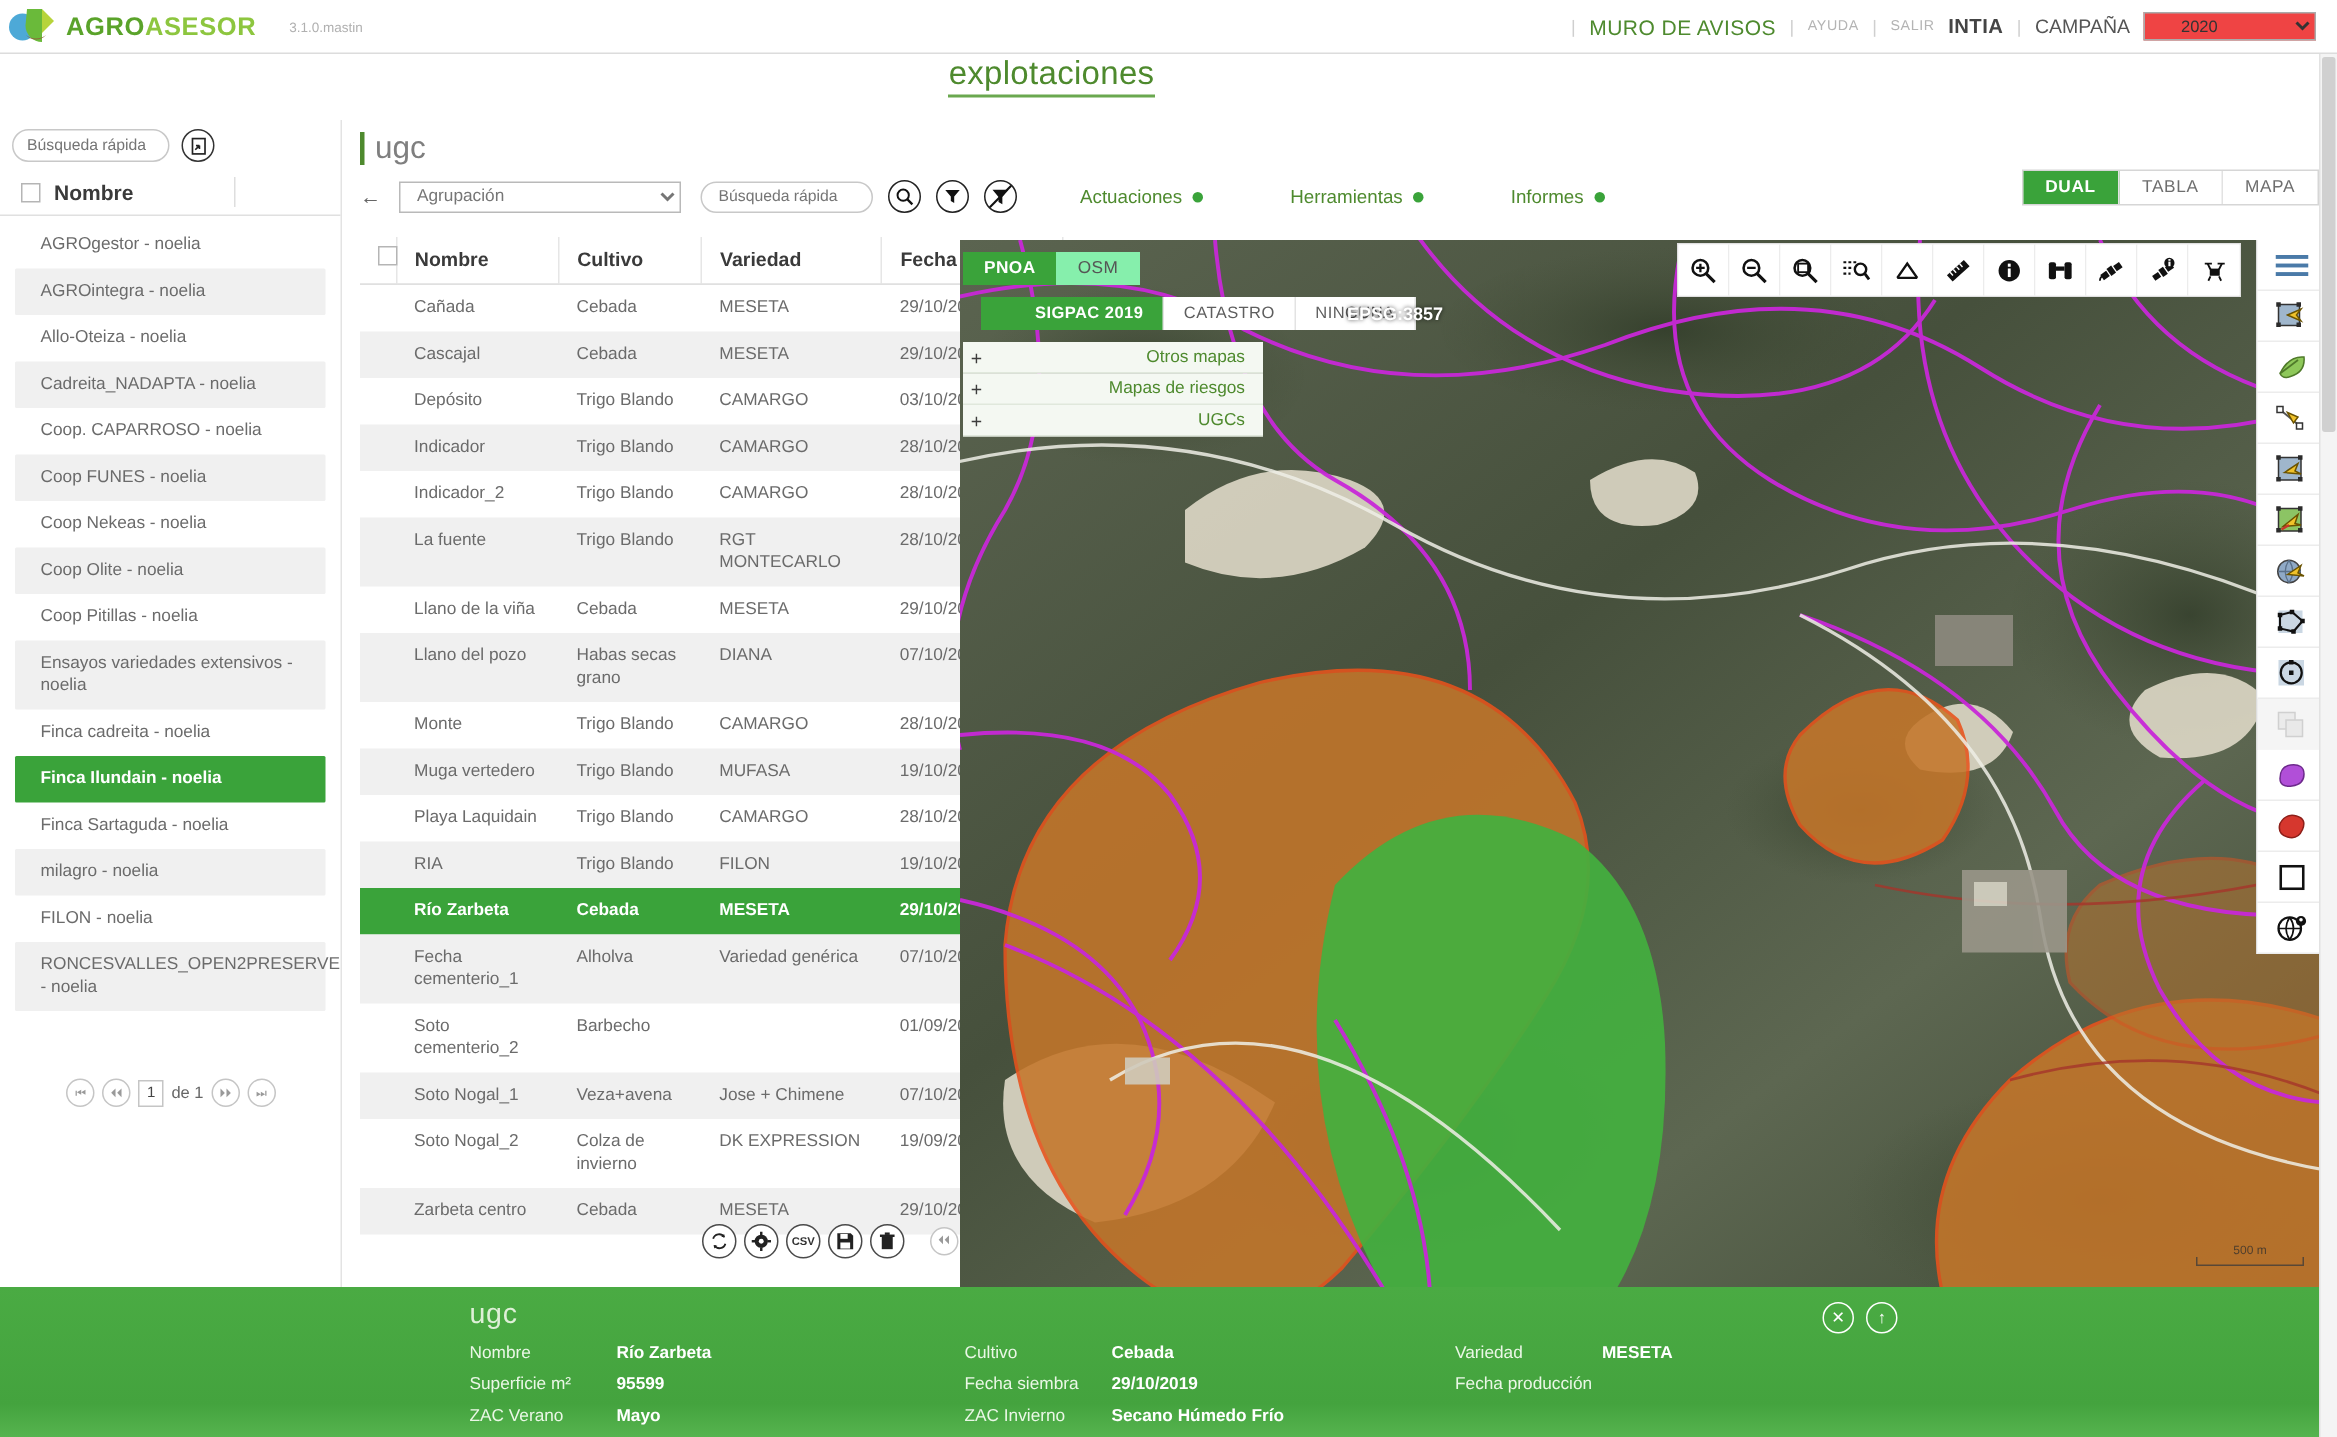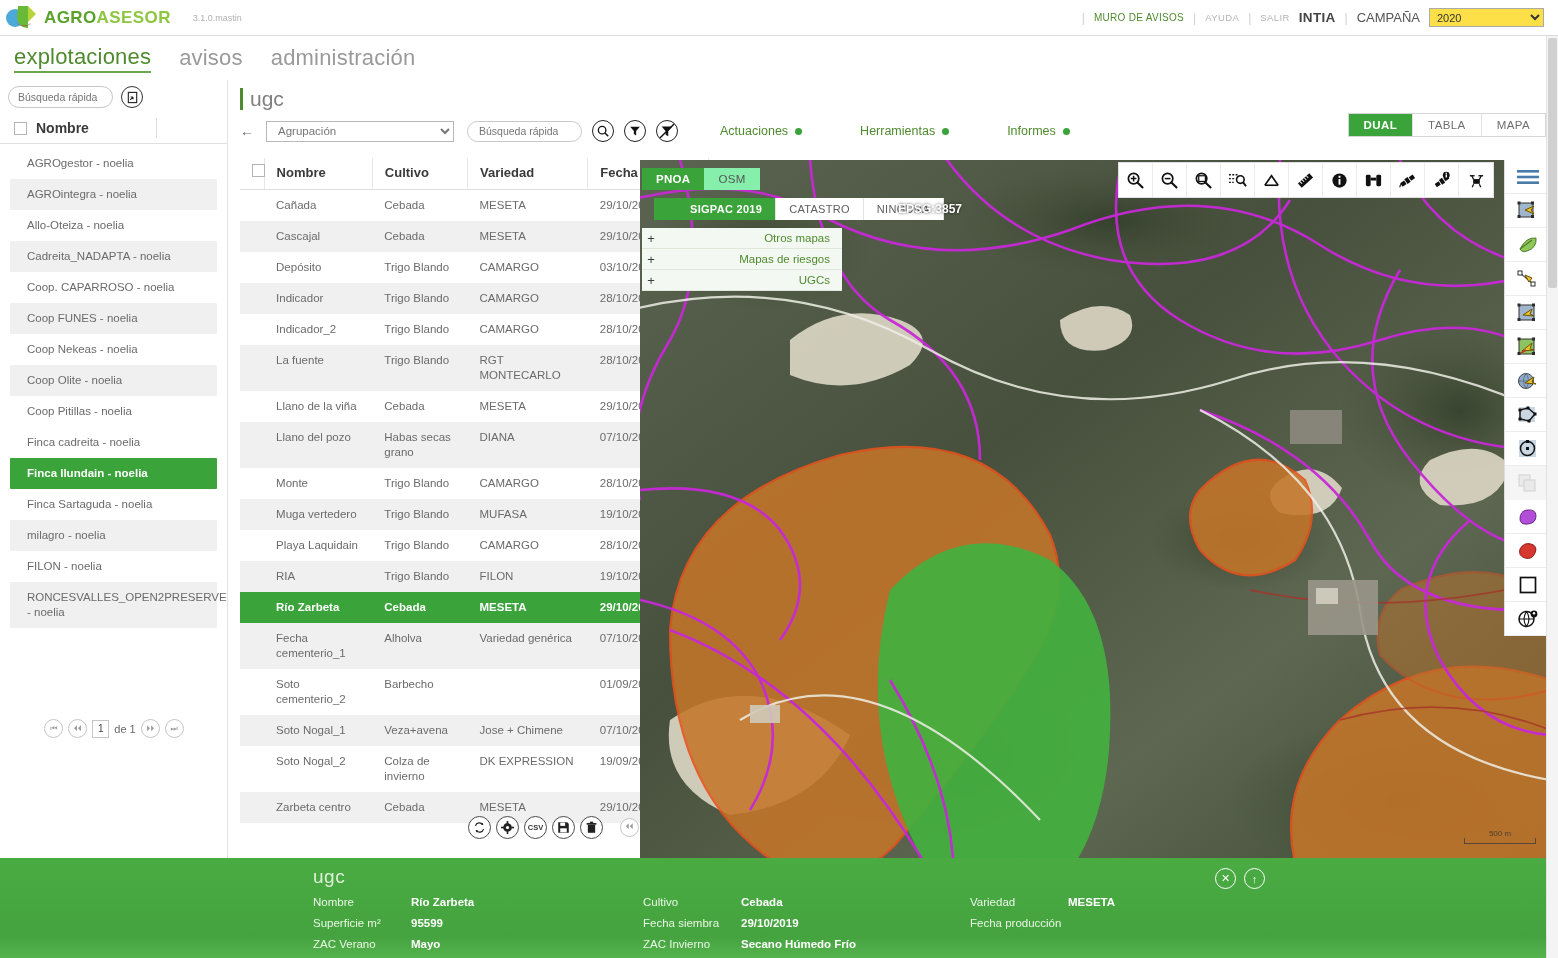--- a/index.html
+++ b/index.html
@@ -24,34 +24,34 @@
   .logo-text { font-size: 17px; font-weight: bold; letter-spacing: .4px; }
   .logo-agro { color: #5aa32a; }
   .logo-asesor { color: #8dc63f; }
   #version { font-size: 9px; color: #b0b0b0; margin-left: 22px; }
 
   #topnav-right {
     margin-left: auto; display: flex; align-items: center;
     padding-right: 14px; gap: 9px; font-size: 12px;
   }
   .tn-sep { color: #cfcfcf; }
-  #muro { color: #4e8a2e; font-size: 10px; letter-spacing: .3px; }
+  #muro { color: #4e8a2e; font-size: 14px; letter-spacing: .3px; }
   .tn-small { color: #b4b4b4; font-size: 9.5px; letter-spacing: .4px; }
   #intia { color: #444; font-size: 13.5px; font-weight: bold; letter-spacing: .3px; }
   #campana-label { color: #555; font-size: 13px; }
   #campana-select {
     width: 115px; height: 19px; font-size: 11px;
-    border: 1px solid #aaa; background: #fde047; color: #333;
-    font-family: "Liberation Sans", sans-serif; padding-left: 3px;
+    border: 1px solid #aaa; background: #ef4444; color: #333;
+    font-family: "Liberation Sans", sans-serif; padding-left: 20px;
   }
 
   
   #mainnav {
     position: absolute; top: 36px; left: 0; width: 1388px; height: 44px;
-    display: flex; align-items: center; padding-left: 14px; gap: 28px;
+    display: flex; align-items: center; padding-left: 14px; gap: 28px; flex-direction: column;
   }
   .nav-item { font-size: 22px; color: #9a9a9a; letter-spacing: .2px; cursor: pointer; }
   .nav-item.active { color: #4e8a2e; border-bottom: 2px solid #6aa84f; padding-bottom: 1px; }
 
   
   #sidebar {
     position: absolute; top: 80px; left: 0; width: 228px; height: 778px;
     background: #fff; border-right: 1px solid #e3e3e3;
   }
   #sb-search-row { display: flex; align-items: center; gap: 8px; padding: 6px 0 6px 8px; }
@@ -331,20 +331,21 @@
   <div id="sb-list">
       <div class="sb-item"><span>AGROgestor - noelia</span></div>
       <div class="sb-item alt"><span>AGROintegra - noelia</span></div>
       <div class="sb-item"><span>Allo-Oteiza - noelia</span></div>
       <div class="sb-item alt"><span>Cadreita_NADAPTA - noelia</span></div>
       <div class="sb-item"><span>Coop. CAPARROSO - noelia</span></div>
       <div class="sb-item alt"><span>Coop FUNES - noelia</span></div>
       <div class="sb-item"><span>Coop Nekeas - noelia</span></div>
       <div class="sb-item alt"><span>Coop Olite - noelia</span></div>
       <div class="sb-item"><span>Coop Pitillas - noelia</span></div>
+      <div class="sb-item alt"><span>Ensayos variedades extensivos - noelia</span></div>
       <div class="sb-item"><span>Finca cadreita - noelia</span></div>
       <div class="sb-item sel"><span>Finca Ilundain - noelia</span></div>
       <div class="sb-item"><span>Finca Sartaguda - noelia</span></div>
       <div class="sb-item alt"><span>milagro - noelia</span></div>
       <div class="sb-item"><span>FILON - noelia</span></div>
       <div class="sb-item alt"><span>RONCESVALLES_OPEN2PRESERVE - noelia</span></div>
     </div>
   <div id="sb-pager">
     <span class="pgbtn">⏮</span>
     <span class="pgbtn">⏴⏴</span>

